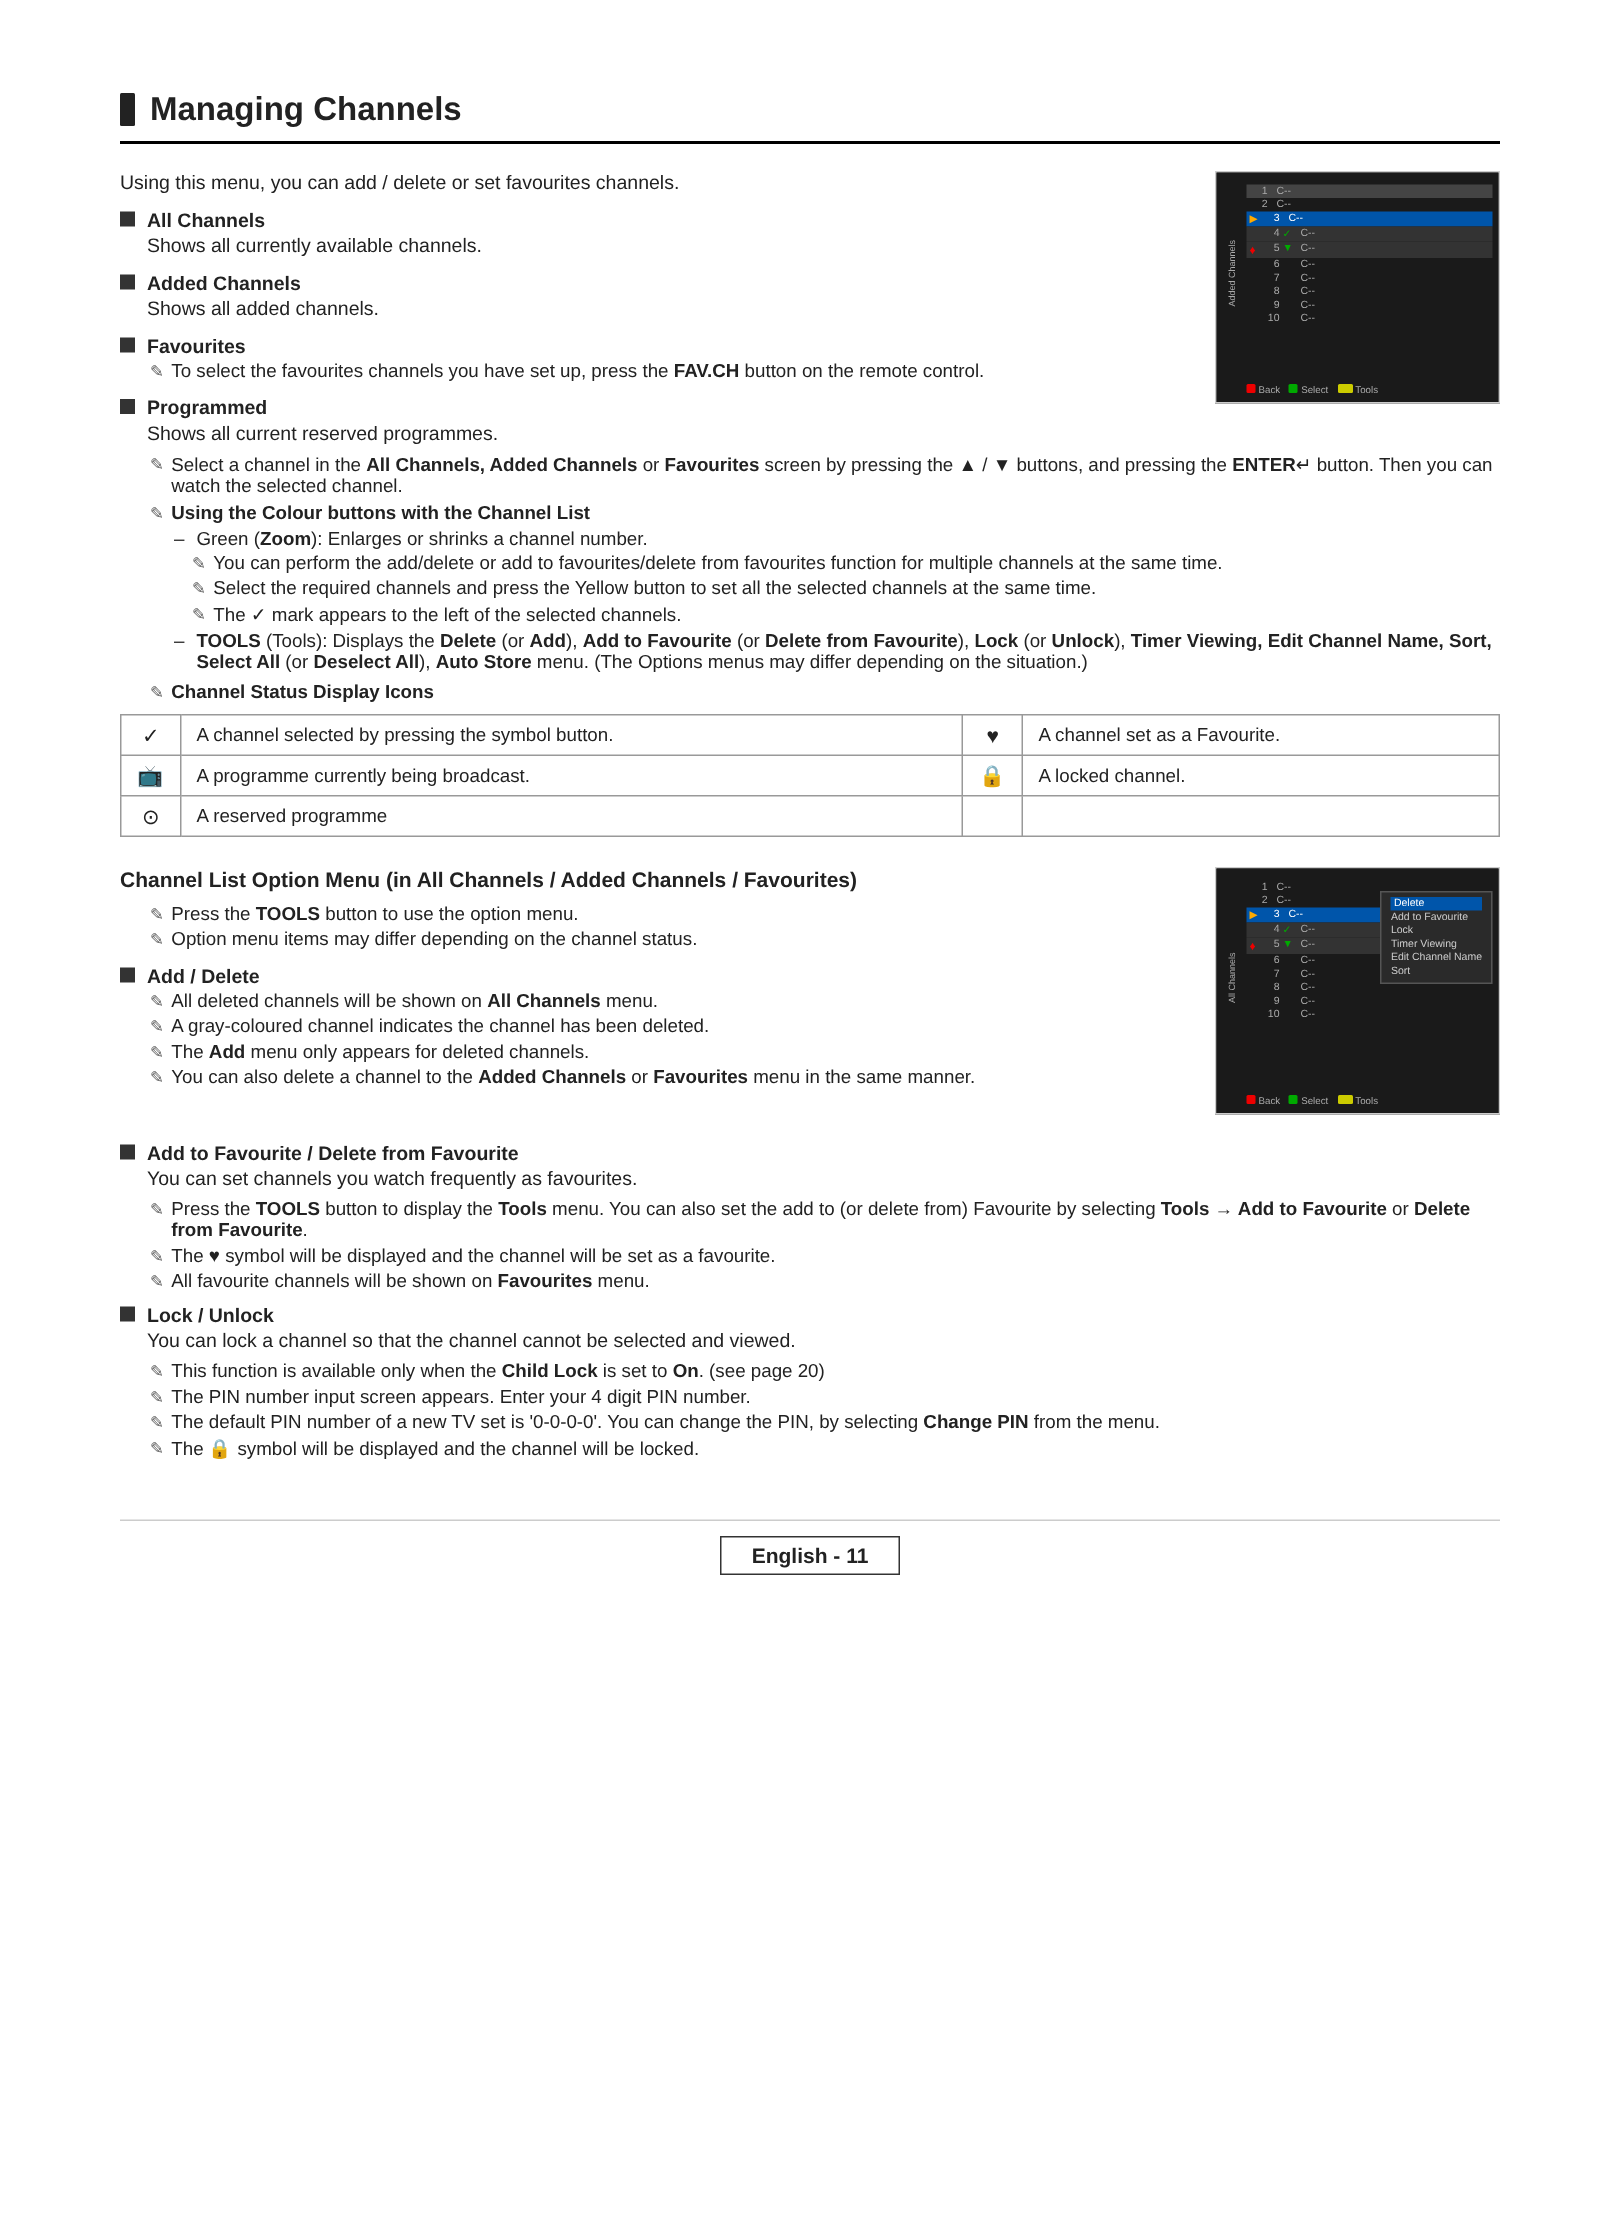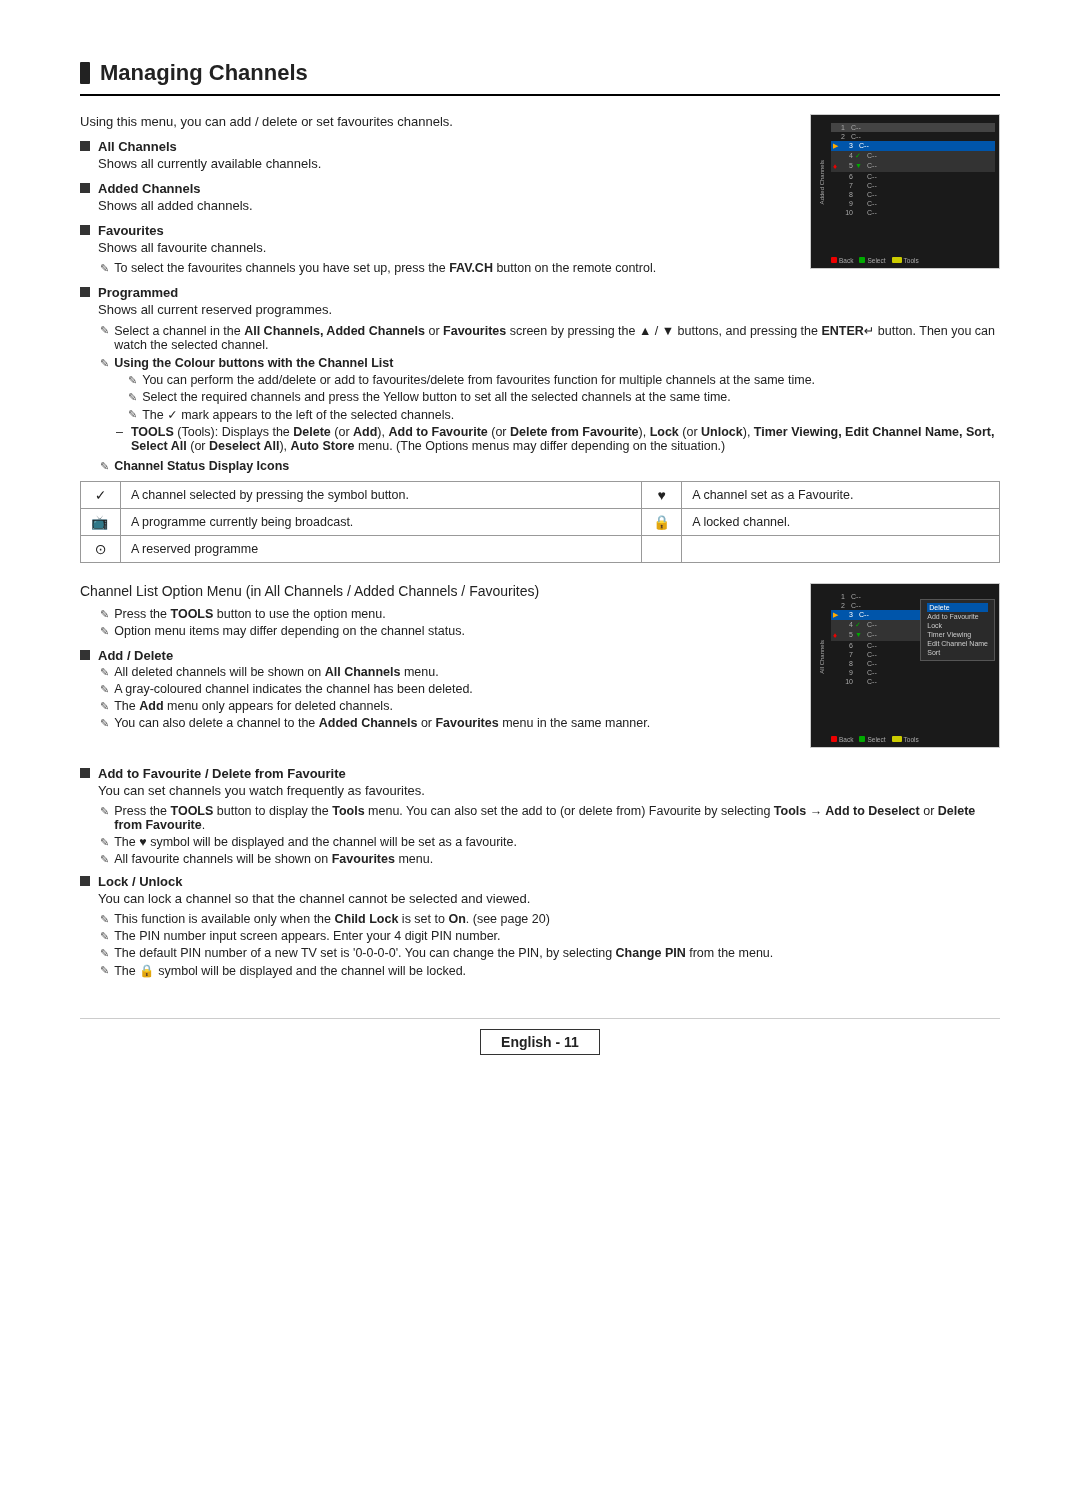--- a/index.html
+++ b/index.html
@@ -124,21 +124,21 @@
     }
     .status-icon-cell {
       width: 40px;
       text-align: center;
       font-size: 14px;
     }
 
     
     .sub-section-title {
       font-size: 14px;
-      font-weight: normal;
+      font-weight: bold;
       margin: 20px 0 8px 0;
     }
 
     .second-image-wrap {
       float: right;
       margin-left: 20px;
       margin-bottom: 10px;
       border: 1px solid #ccc;
       background: #1a1a1a;
       width: 190px;
@@ -288,41 +288,43 @@
     <div class="section-header">
       <span class="sq-icon"></span>
       <strong>Added Channels</strong>
     </div>
     <p class="section-desc">Shows all added channels.</p>
 
     <div class="section-header">
       <span class="sq-icon"></span>
       <strong>Favourites</strong>
     </div>
-    <p class="section-desc">Shows all favourite channels.</p>
     <div class="note-row">
       <span class="nr-icon">✎</span>
       <span>To select the favourites channels you have set up, press the <strong>FAV.CH</strong> button on the remote control.</span>
     </div>
 
     <div class="section-header">
       <span class="sq-icon"></span>
       <strong>Programmed</strong>
     </div>
     <p class="section-desc">Shows all current reserved programmes.</p>
 
   </div>
 
   <div class="note-row">
     <span class="nr-icon">✎</span>
     <span>Select a channel in the <strong>All Channels, Added Channels</strong> or <strong>Favourites</strong> screen by pressing the ▲ / ▼ buttons, and pressing the <strong>ENTER</strong>↵ button. Then you can watch the selected channel.</span>
   </div>
   <div class="note-row" style="margin-top:4px;">
     <span class="nr-icon">✎</span>
     <strong>Using the Colour buttons with the Channel List</strong>
+  </div>
+  <div class="dash-item">
+    <span>Green (<strong>Zoom</strong>): Enlarges or shrinks a channel number.</span>
   </div>
   <div class="note-row" style="margin-left:48px;">
     <span class="nr-icon">✎</span>
     <span>You can perform the add/delete or add to favourites/delete from favourites function for multiple channels at the same time.</span>
   </div>
   <div class="note-row" style="margin-left:48px;">
     <span class="nr-icon">✎</span>
     <span>Select the required channels and press the Yellow button to set all the selected channels at the same time.</span>
   </div>
   <div class="note-row" style="margin-left:48px;">
@@ -470,21 +472,21 @@
 
   </div>
 
   <div class="section-header" style="margin-top:8px;">
     <span class="sq-icon"></span>
     <strong>Add to Favourite / Delete from Favourite</strong>
   </div>
   <p class="section-desc">You can set channels you watch frequently as favourites.</p>
   <div class="note-row">
     <span class="nr-icon">✎</span>
-    <span>Press the <strong>TOOLS</strong> button to display the <strong>Tools</strong> menu. You can also set the add to (or delete from) Favourite by selecting <strong>Tools → Add to Deselect</strong> or <strong>Delete from Favourite</strong>.</span>
+    <span>Press the <strong>TOOLS</strong> button to display the <strong>Tools</strong> menu. You can also set the add to (or delete from) Favourite by selecting <strong>Tools → Add to Favourite</strong> or <strong>Delete from Favourite</strong>.</span>
   </div>
   <div class="note-row">
     <span class="nr-icon">✎</span>
     <span>The ♥ symbol will be displayed and the channel will be set as a favourite.</span>
   </div>
   <div class="note-row">
     <span class="nr-icon">✎</span>
     <span>All favourite channels will be shown on <strong>Favourites</strong> menu.</span>
   </div>
 

